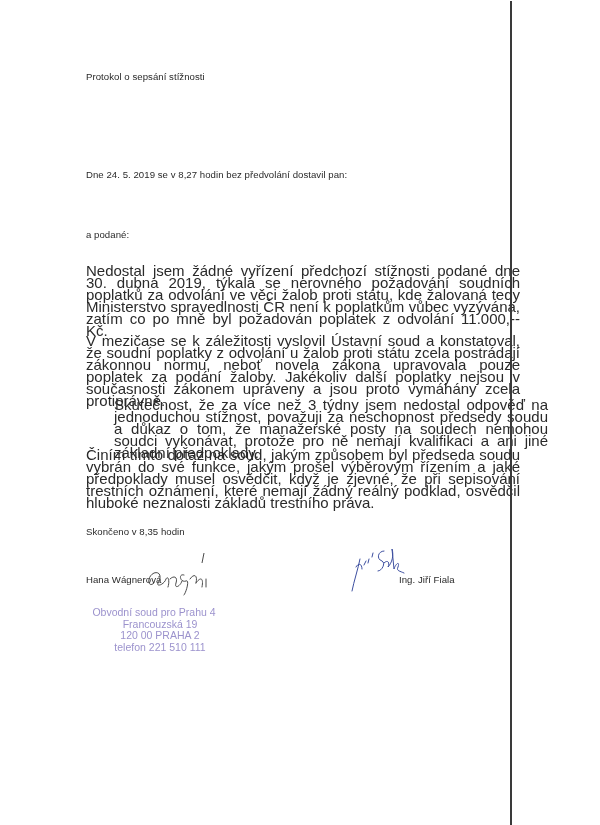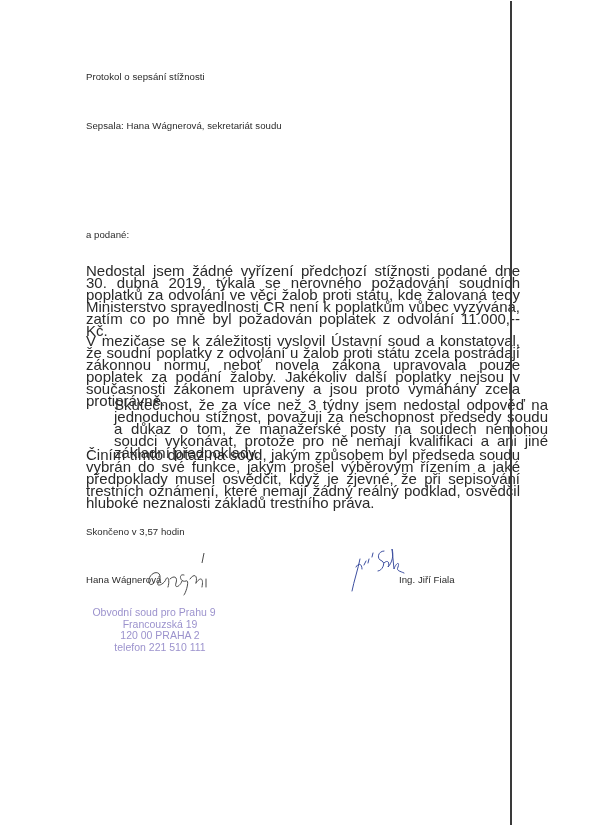--- a/index.html
+++ b/index.html
@@ -67,48 +67,48 @@
     }
     .stamp .l0 { margin-left: -12px; }
   </style>
 </head>
 <body>
 
 <div class="page">
 
   <div class="line" style="left:86px; top:70px;">Protokol o sepsání stížnosti</div>
 
-  <div class="line" style="left:86px; top:119px;">Sepsala: Hana Wágnerová, sekretariát soudu</div>
 
+  <div class="line" style="left:86px; top:168px;">Dne 24. 5. 2019 se v 8,27 hodin bez předvolání dostavil pan:</div>
 
 
   <div class="line" style="left:86px; top:228px;">a podané:</div>
 
   <div class="para" style="top:264px;">Nedostal jsem žádné vyřízení předchozí stížnosti podané dne 30. dubna 2019, týkala se nerovného požadování soudních poplatků za odvolání ve věci žalob proti státu, kde žalovaná tedy Ministerstvo spravedlnosti ČR není k poplatkům vůbec vyzývána, zatím co po mně byl požadován poplatek z odvolání 11.000,-- Kč.</div>
   <div class="para" style="top:334px;">V mezičase se k záležitosti vyslovil Ústavní soud a konstatoval, že soudní poplatky z odvolání u žalob proti státu zcela postrádají zákonnou normu, neboť novela zákona upravovala pouze poplatek za podání žaloby. Jakékoliv další poplatky nejsou v současnosti zákonem upraveny a jsou proto vymáhány zcela protiprávně.</div>
   <div class="para" style="top:398px;margin-left:28px;">Skutečnost, že za více než 3 týdny jsem nedostal odpověď na jednoduchou stížnost, považuji za neschopnost předsedy soudu a důkaz o tom, že manažerské posty na soudech nemohou soudci vykonávat, protože pro ně nemají kvalifikaci a ani jiné základní předpoklady.</div>
   <div class="para" style="top:448px;">Činím tímto dotaz na soud, jakým způsobem byl předseda soudu vybrán do své funkce, jakým prošel výběrovým řízením a jaké předpoklady musel osvědčit, když je zjevné, že při sepisování trestních oznámení, které nemají žádný reálný podklad, osvědčil hluboké neznalosti základů trestního práva.</div>
 
-  <div class="line" style="left:86px; top:525px;">Skončeno v 3,57 hodin</div>
+  <div class="line" style="left:86px; top:525px;">Skončeno v 8,35 hodin</div>
 
   <div class="line" style="left:86px; top:573px;">Hana Wágnerová</div>
 
   <div class="line" style="left:361px; top:573px;padding-left:38px;">Ing. Jiří Fiala</div>
 
   <svg class="sig" style="left:140px; top:548px;" width="80" height="50" viewBox="0 0 80 50">
     <path d="M14 34 C 8 40, 6 28, 14 24 C 20 22, 22 28, 18 34 C 16 38, 24 36, 26 30 C 28 26, 30 32, 28 38 M 30 30 C 34 26, 38 28, 36 34 C 34 40, 40 38, 42 32 M 44 26 C 38 24, 40 34, 46 32 C 50 30, 46 44, 44 46 M 50 30 C 54 24, 58 26, 56 34 M 56 34 C 60 28, 64 28, 62 38 M 66 30 L 66 38" fill="none" stroke="#4a4a4a" stroke-width="1" stroke-linecap="round"></path>
     <path d="M 64 4 L 62 14" fill="none" stroke="#4a4a4a" stroke-width="1"></path>
   </svg>
 
   <svg class="sig" style="left:344px; top:540px;" width="64" height="56" viewBox="0 0 64 56">
     <path d="M 8 50 C 10 40, 14 28, 16 18 M 12 26 C 14 22, 18 22, 18 28 M 20 24 L 22 20 M 24 22 L 25 18 M 28 16 L 29 12" fill="none" stroke="#3d4fa0" stroke-width="1" stroke-linecap="round"></path>
     <path d="M 40 10 C 34 10, 32 18, 38 20 C 42 22, 38 30, 34 30 M 40 22 C 44 18, 46 22, 44 26 C 48 22, 50 14, 48 8 L 50 28 C 52 22, 56 20, 54 26 C 52 30, 56 30, 60 32" fill="none" stroke="#3d4fa0" stroke-width="1" stroke-linecap="round"></path>
   </svg>
 
   <div class="stamp">
-    <div class="l0">Obvodní soud pro Prahu 9</div>
+    <div class="l0">Obvodní soud pro Prahu 4</div>
     <div>Francouzská 19</div>
     <div>120 00 PRAHA 2</div>
     <div>telefon 221 510 111</div>
   </div>
 
   <div class="right-edge"></div>
 </div>
 
 </body></html>

